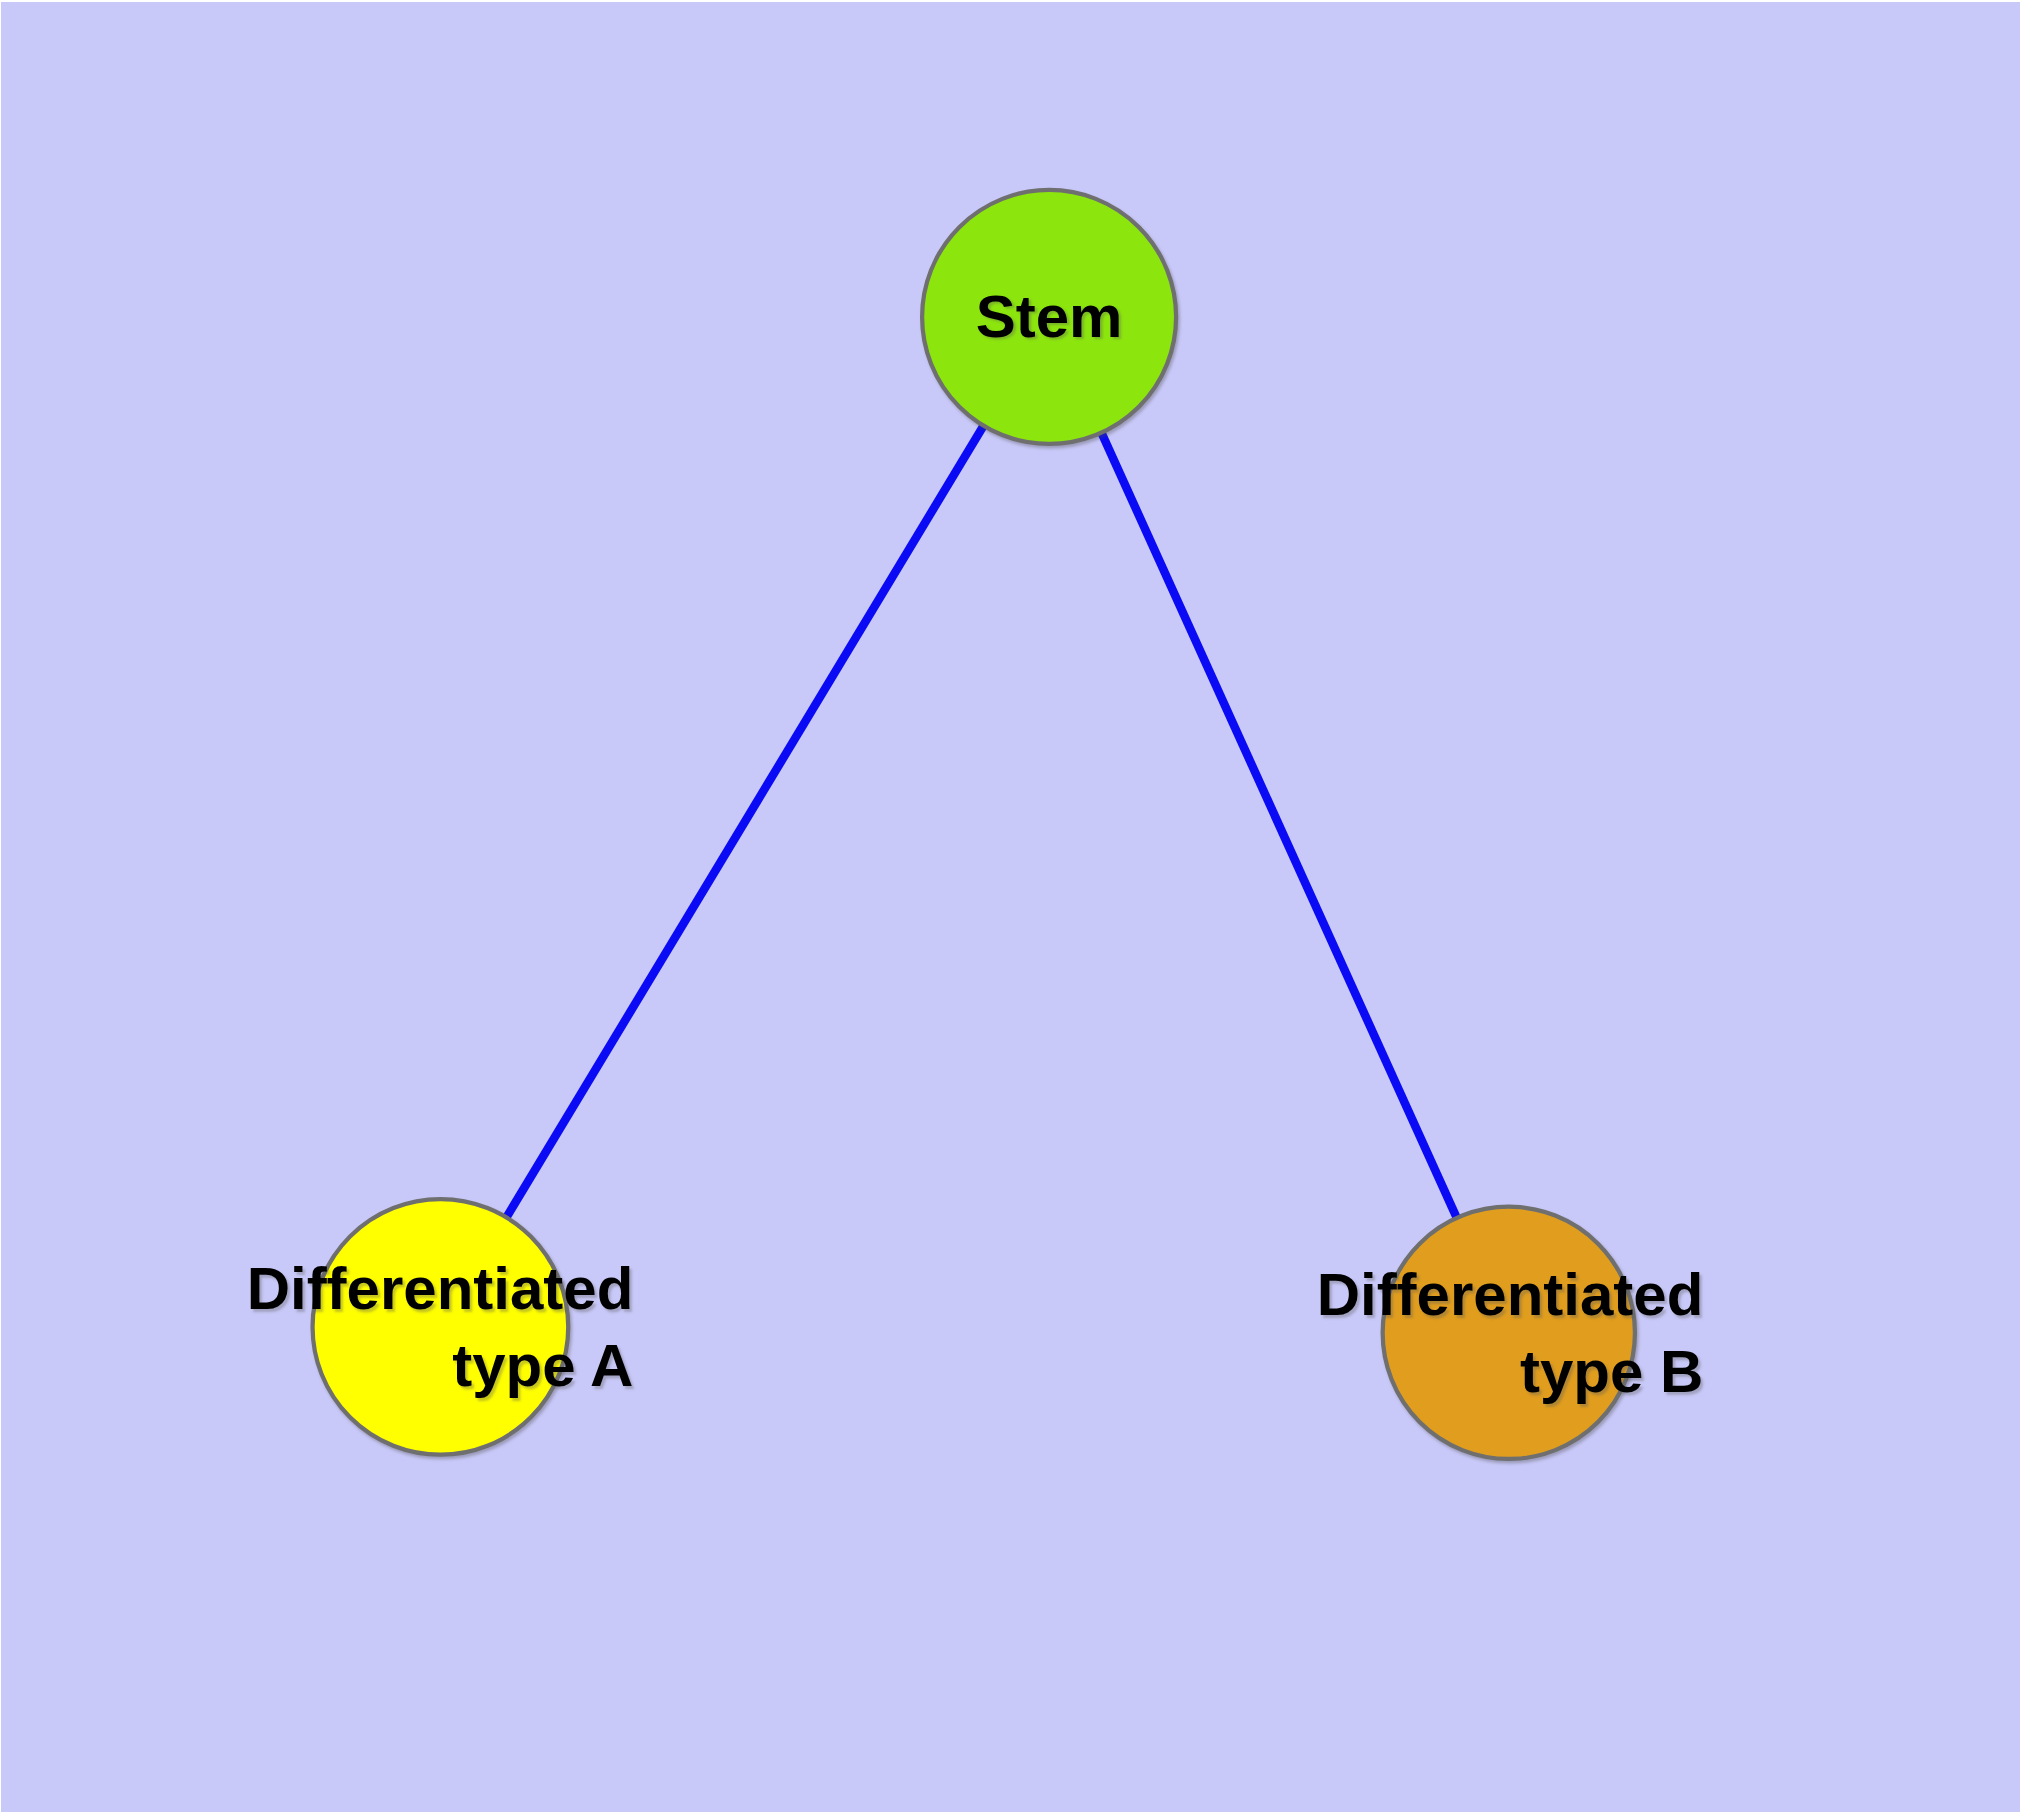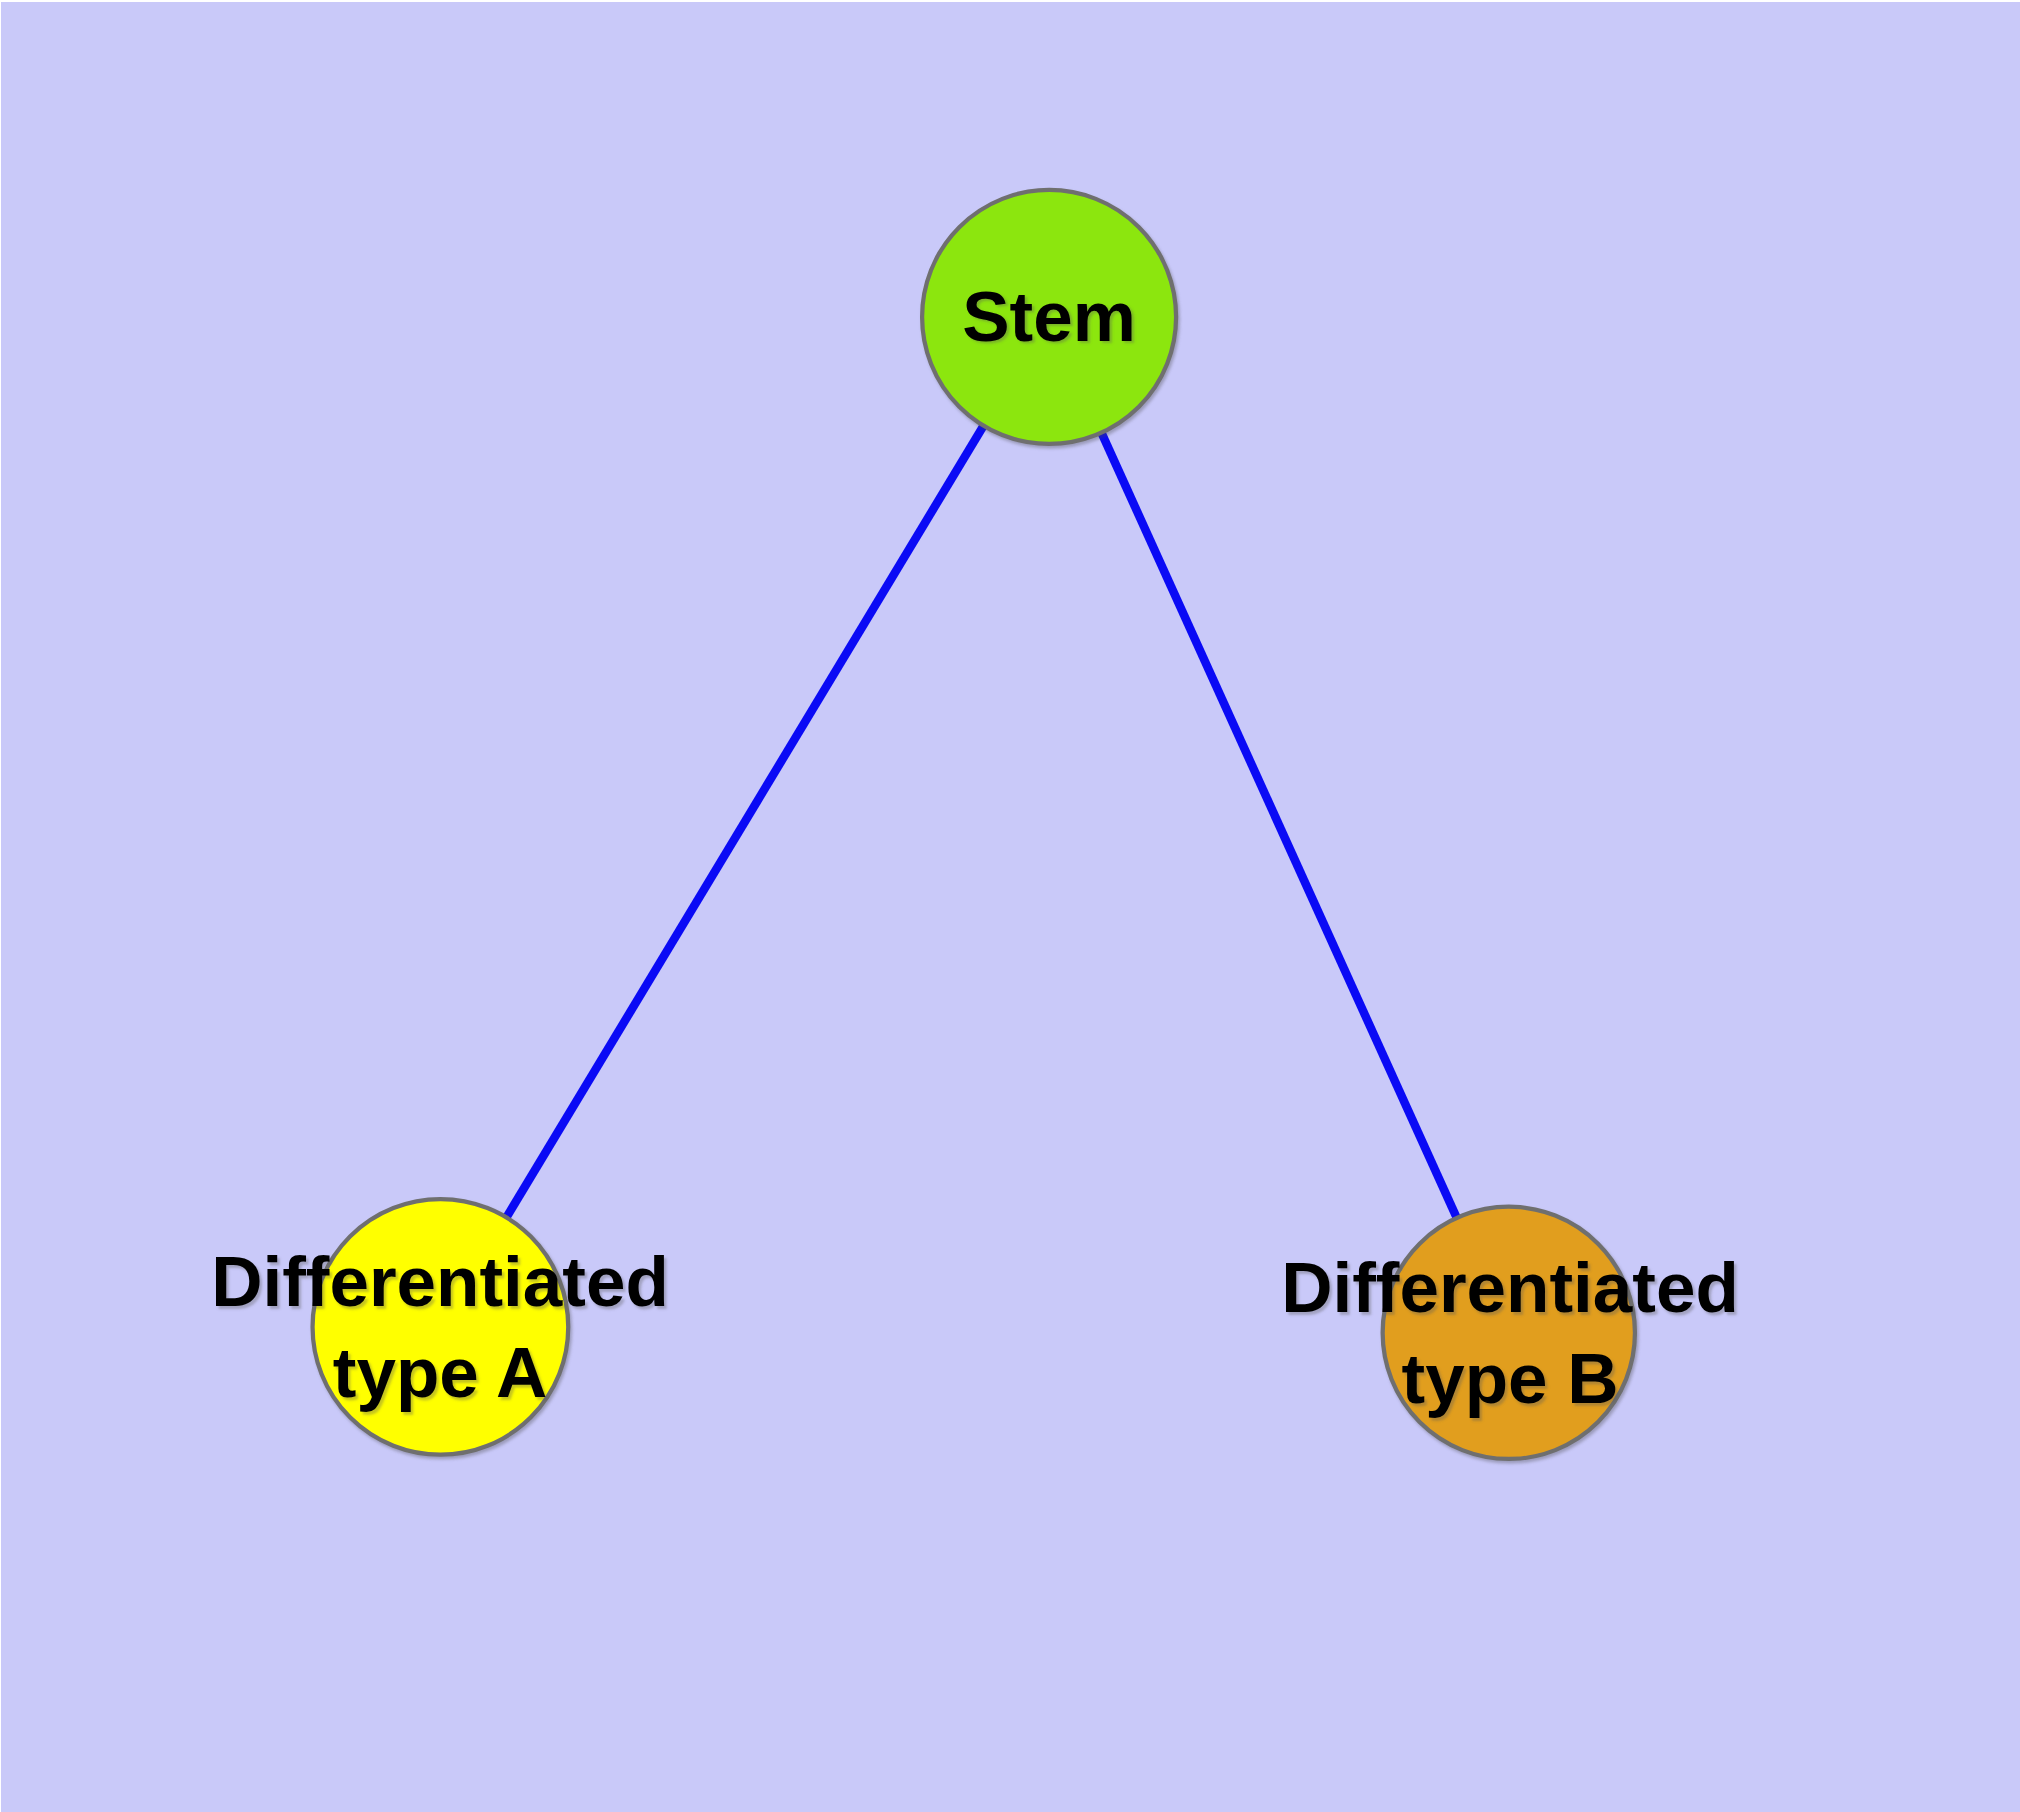--- a/index.html
+++ b/index.html
@@ -26,24 +26,24 @@
     left: 0;
     width: 100%;
     height: 100%;
   }
   .graph-svg circle {
     filter: drop-shadow(2px 3px 2px rgba(70,70,70,0.35));
   }
   .node-label {
     position: absolute;
     transform: translate(-50%, -50%);
-    font-size: 71px;
+    font-size: 60px;
     font-weight: bold;
     line-height: 1.28;
-    text-align: center;
+    text-align: right;
     white-space: pre-line;
     letter-spacing: 0px;
     text-shadow: 2.5px 2.5px 2.5px rgba(90,90,90,0.35);
   }
 </style>
 </head>
 <body style="background: rgb(201, 201, 249);">
 
 <div class="diagram-canvas" style="width: 2021px; height: 1812px; background: rgb(201, 201, 249);">
   <svg class="graph-svg" xmlns="http://www.w3.org/2000/svg" viewBox="0 0 2384 2138">

